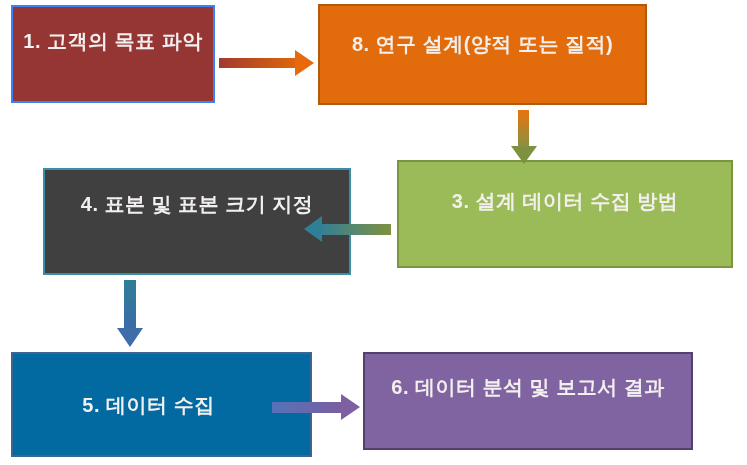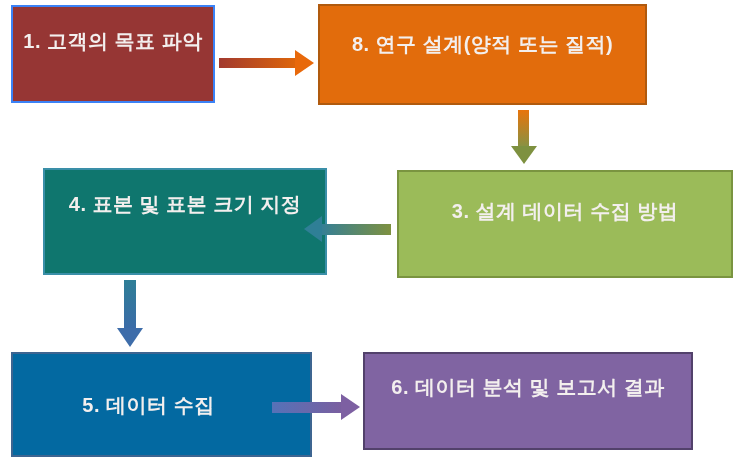--- a/index.html
+++ b/index.html
@@ -34,27 +34,27 @@
     left: 11px; top: 5px; width: 204px; height: 98px;
     background: #963634; border: 2px solid #3b82f6;
     padding-bottom: 26px;
   }
   .box-2 {
     left: 318px; top: 4px; width: 329px; height: 101px;
     background: #e26c0c; border: 2px solid #b05a0e;
     padding-bottom: 22px;
   }
   .box-3 {
-    left: 397px; top: 170px; width: 336px; height: 108px;
+    left: 397px; top: 160px; width: 336px; height: 108px;
     background: #9bbb59; border: 2px solid #7a9440;
     padding-bottom: 26px;
   }
   .box-4 {
-    left: 43px; top: 168px; width: 284px; height: 107px;
-    background: #0f766e; border: 2px solid #3a8fa8;
+    left: 43px; top: 168px; width: 308px; height: 107px;
+    background: #404040; border: 2px solid #3a8fa8;
     padding-bottom: 36px;
   }
   .box-5 {
     left: 11px; top: 352px; width: 301px; height: 105px;
     background: #0369a1; border: 2px solid #3d6591;
     padding-right: 26px;
   }
   .box-6 {
     left: 363px; top: 352px; width: 330px; height: 98px;
     background: #8064a2; border: 2px solid #52416b;

